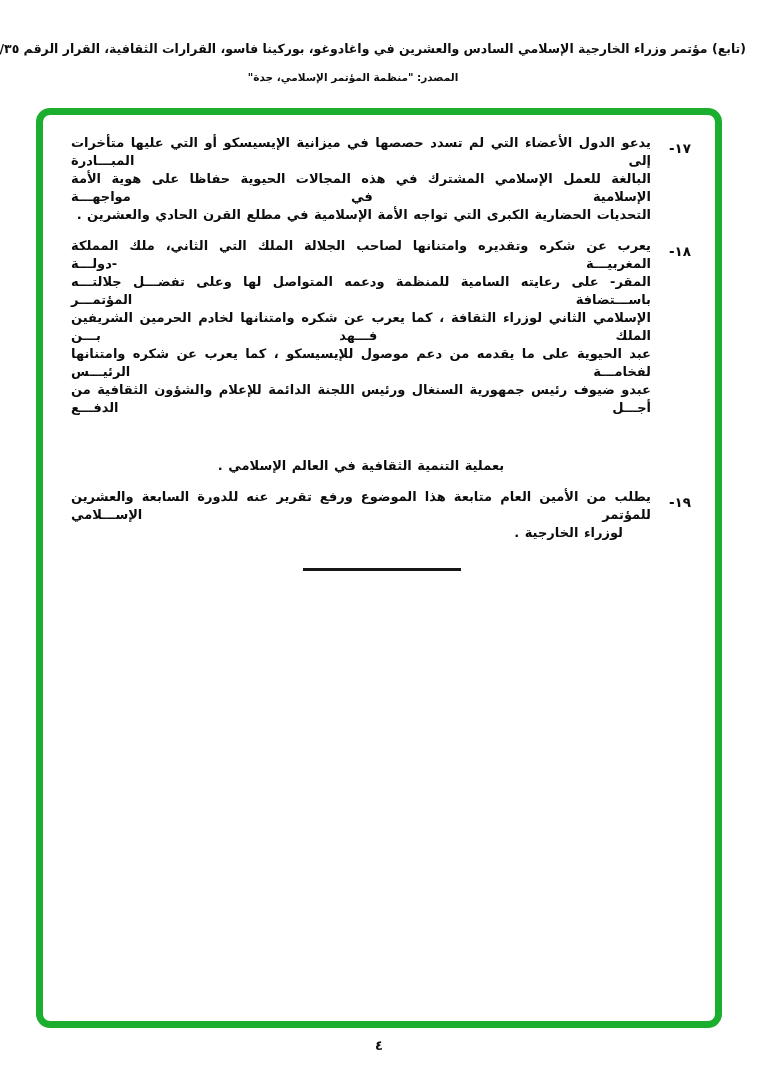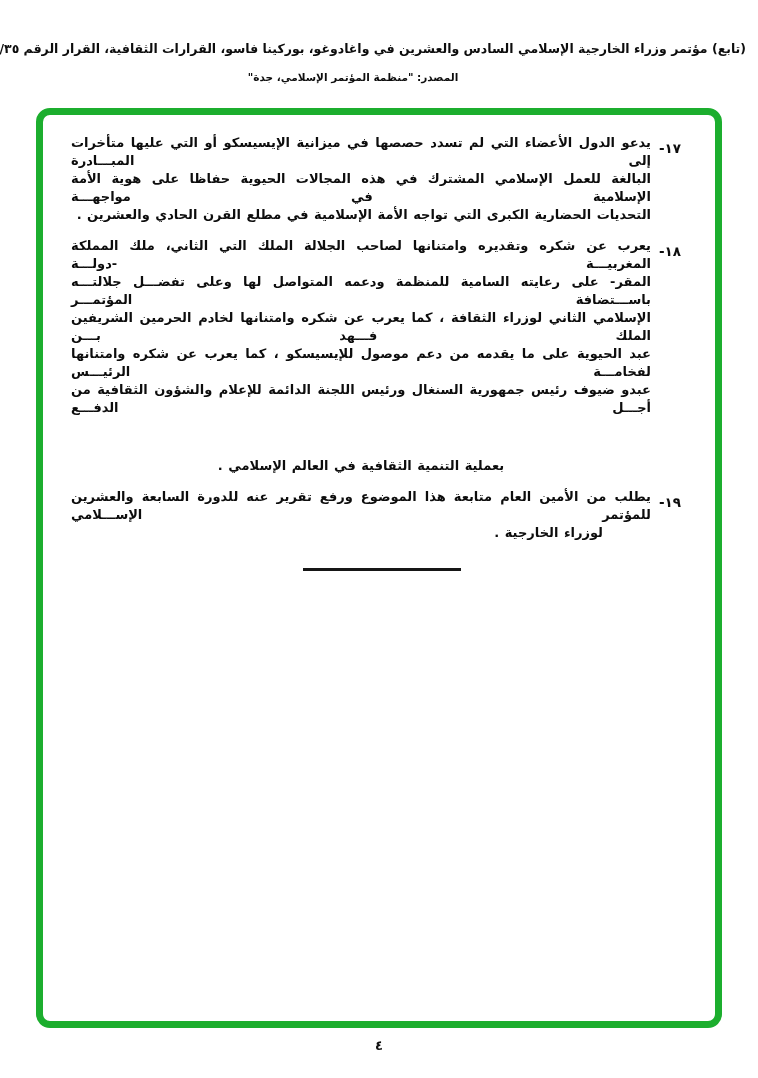--- a/index.html
+++ b/index.html
@@ -32,31 +32,31 @@
     position:absolute; inset:0;
     padding:19px 14px 0 28px;
     direction:rtl;
   }
   .para {
     display:flex; direction:rtl;
     margin-bottom:13px;
   }
   .pnum {
     flex:0 0 42px; font-weight:bold; font-size:13.5px;
-    line-height:29px; text-align:left;
+    line-height:29px; text-align:center;
   }
   .ptext { flex:1 1 auto; min-width:0; padding-right:8px; }
   .pline {
     font-weight:bold; font-size:13px; line-height:18px;
     text-align:justify; text-align-last:justify;
     word-spacing:1px;
   }
   .para:nth-child(1) .pline:last-child { text-align-last:right; }
   .para:nth-child(2) .pline:last-child { text-align-last:center;margin-top:40px; }
-  .para:nth-child(3) .pline:last-child { text-align-last:right; margin-right:48px; }
+  .para:nth-child(3) .pline:last-child { text-align-last:right; margin-right:28px; }
   
   .divider {
     width:158px; height:3px; background:#161616;
     margin:26px 240px 0 0;
   }
   
   .page-num {
     position:absolute; top:1038px; left:0; right:0;
     text-align:center; font-size:13px; font-weight:bold;
   }

